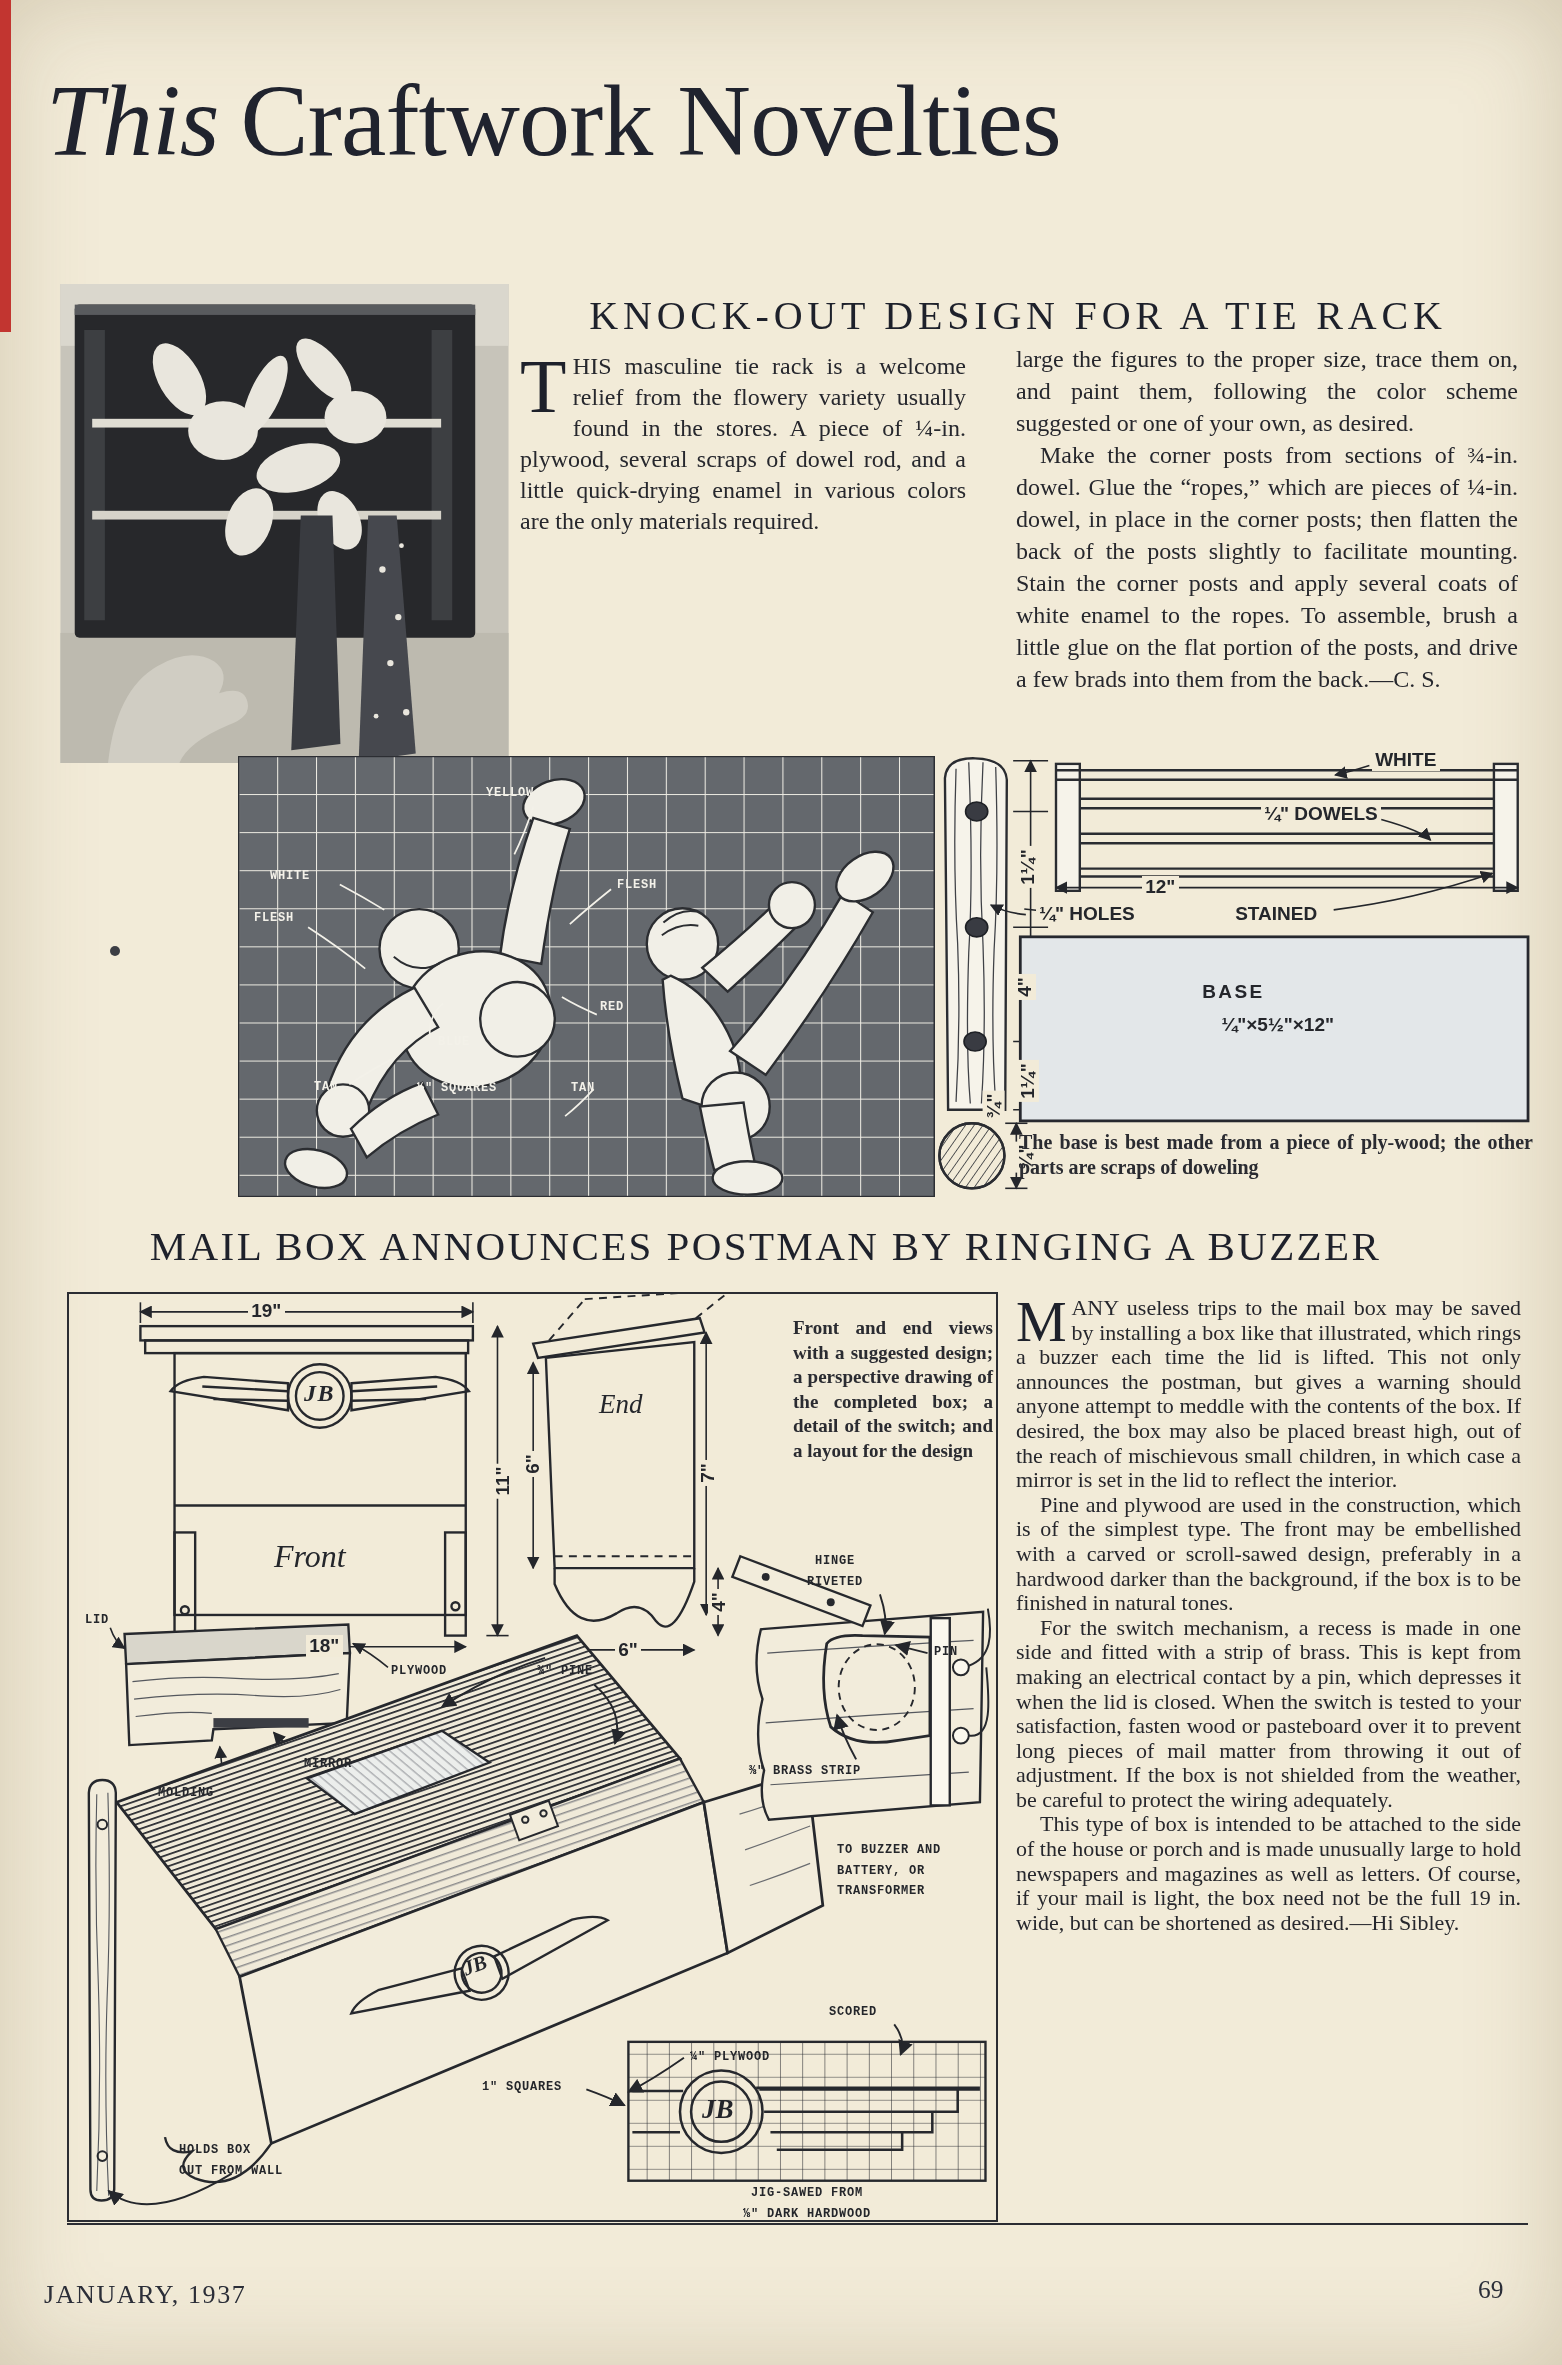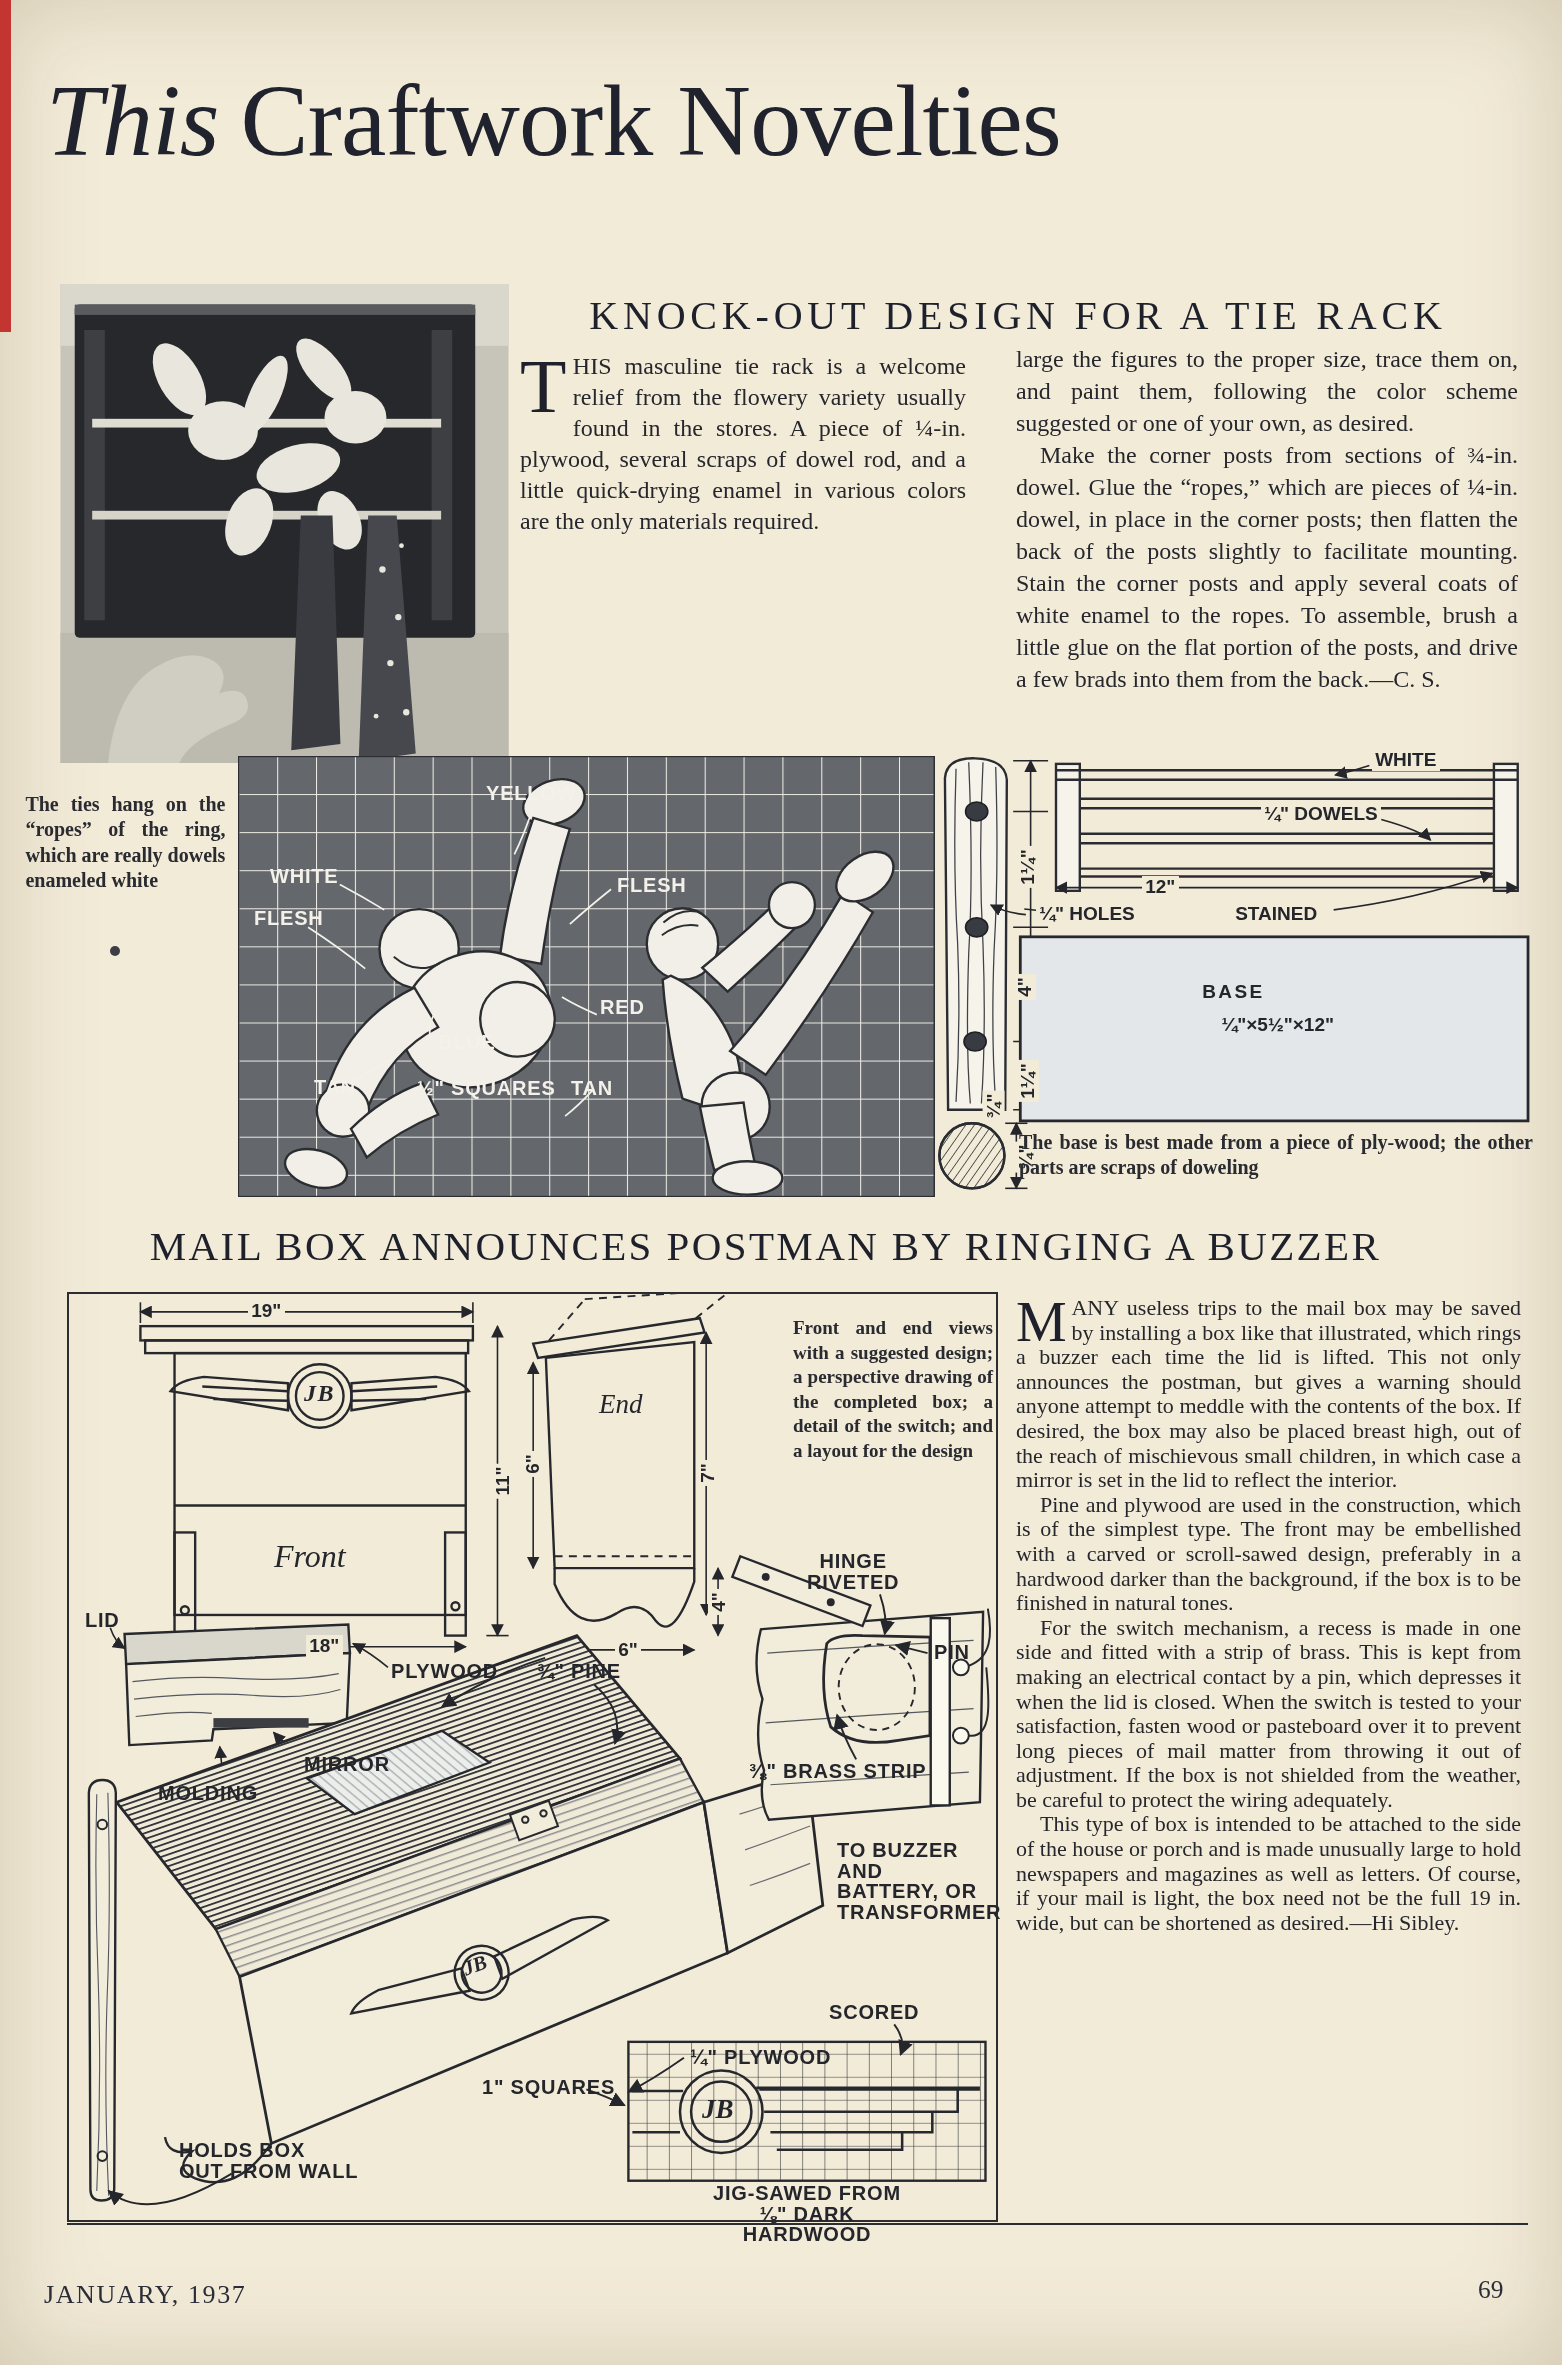--- a/index.html
+++ b/index.html
@@ -11,22 +11,22 @@
   #main-title{left:46px;top:62px;width:1477px;font-size:102px;color:#20232e;letter-spacing:-0.8px;white-space:nowrap;}
   #main-title .it{font-style:italic;margin-right:22px;}
   .sect-head{font-weight:400;color:#1e212b;text-align:center;white-space:nowrap;}
   
   .col{text-align:justify;font-size:24px;line-height:31px;color:#26272d;}
   .col p{margin:0;}
   .col p.ind{text-indent:24px;}
   .dropcap{float:left;font-size:76px;line-height:60px;padding:4.8px 6.4px 0 0;color:#1e212b;}
   .dropcap.m{font-size:57px;line-height:46px;padding:3.2px 4.8px 0 0;}
   .sidecap{font-weight:700;font-size:20px;line-height:25.4px;text-align:justify;color:#2a2b31;}
-  .lbl{position:absolute;font-family:Liberation Sans, sans-serif;font-weight:700;
-       font-size:20px;letter-spacing:0.8px;color:#24262b;white-space:pre-line;line-height:20.6px;}
+  .lbl{position:absolute;font-family:Liberation Mono, monospace;font-weight:700;
+       font-size:12px;letter-spacing:0.8px;color:#24262b;white-space:pre-line;line-height:20.6px;}
   .lbl.w{color:#f3f1e9;}
   .lbl.c{text-align:center;}
   .dimlbl{position:absolute;font-family:"Liberation Sans",sans-serif;font-weight:700;font-size:19px;
           color:#24262b;background:#f2ebd8;padding:0 3.2px;white-space:nowrap;}
   .rot{transform:rotate(-90deg);transform-origin:center;}
   .script{position:absolute;font-family:"Liberation Serif",serif;font-style:italic;color:#24262b;}
   .mono{position:absolute;font-family:"Liberation Serif",serif;font-style:italic;font-weight:700;color:#24262b;}
   #footer-left{left:44px;top:2280px;font-size:26px;letter-spacing:1.6px;color:#2b2e38;}
   #footer-right{left:1478px;top:2275px;font-size:25.4px;color:#2b2e38;}
   .rule{background:#2b2d33;}
@@ -82,21 +82,20 @@
 
   <div class="abs col" style="left:520px;top:351px;width:446px;">
     <p><span class="dropcap">T</span><span>HIS masculine tie rack is a welcome relief from the flowery variety usually found in the stores. A piece of ¼-in. plywood, several scraps of dowel rod, and a little quick-drying enamel in various colors are the only materials required.</span></p>
   </div>
 
   <div class="abs col" style="left:1016px;top:343px;width:502px;line-height:32px;">
     <p><span>large the figures to the proper size, trace them on, and paint them, following the color scheme suggested or one of your own, as desired.</span></p>
     <p class="ind"><span>Make the corner posts from sections of ¾-in. dowel. Glue the “ropes,” which are pieces of ¼-in. dowel, in place in the corner posts; then flatten the back of the posts slightly to facilitate mounting. Stain the corner posts and apply several coats of white enamel to the ropes. To assemble, brush a little glue on the flat portion of the posts, and drive a few brads into them from the back.—C. S.</span></p>
   </div>
 
-  <div class="abs sidecap" style="left:25.4px;top:792px;width:200px;">The ties hang on the “ropes” of the ring, which are really dowels enameled white</div>
   <div class="abs" style="left:110px;top:946px;width:10.3px;height:10.3px;border-radius:50%;background:#3c3e44;"></div>
 
   <div class="abs" style="left:238px;top:756px;width:697px;height:441px;">
     <svg width="697" height="441" viewBox="0 0 878 556">
       <defs>
         <pattern id="bgrid" width="49" height="48" patternUnits="userSpaceOnUse">
           <rect width="49" height="48" fill="#64686d"></rect>
           <path d="M49,0 H0 V48" stroke="#efede4" stroke-width="2.6" fill="none"></path>
         </pattern>
       </defs>

